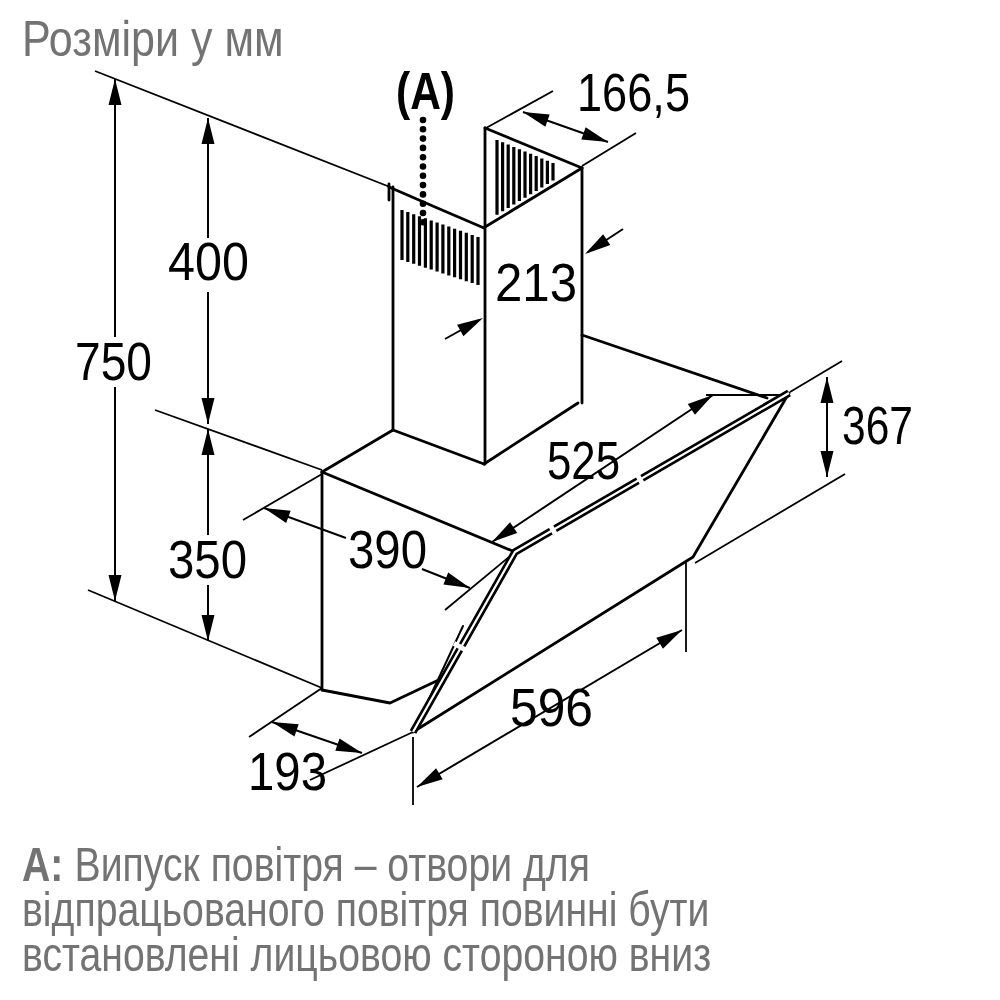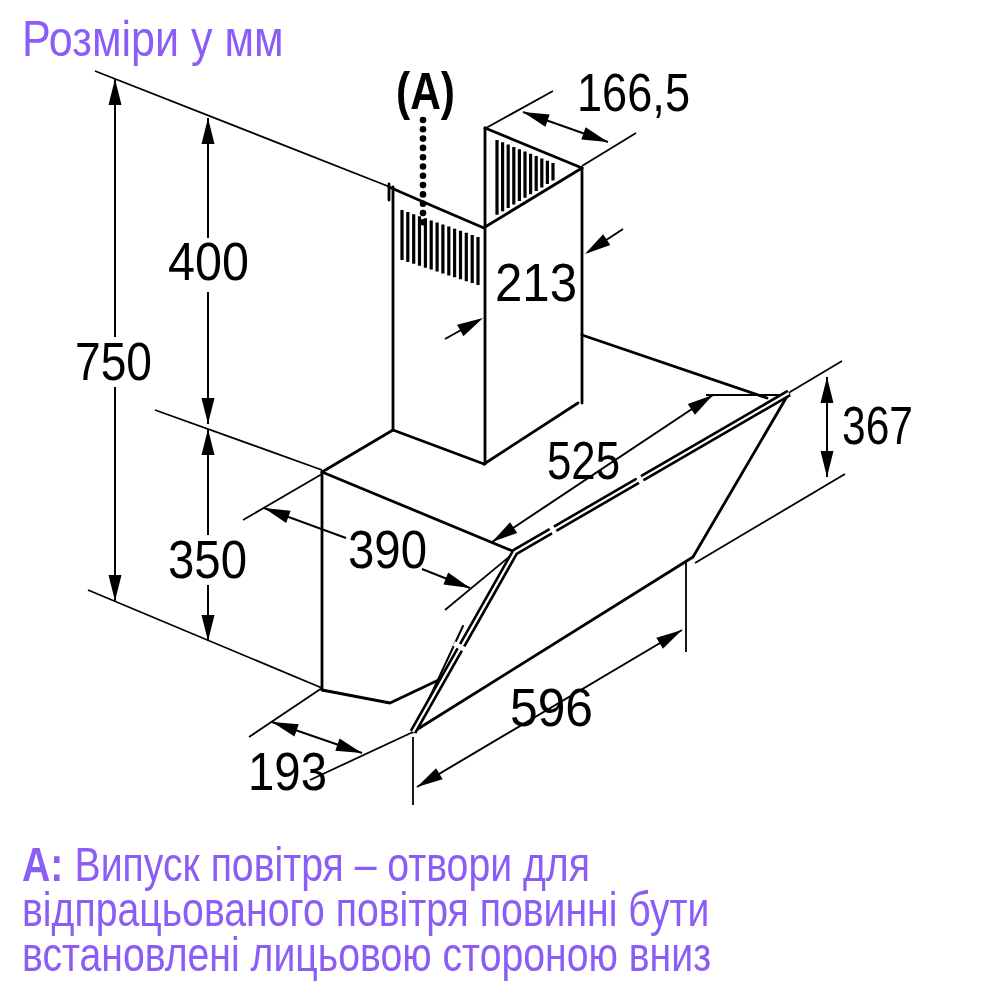--- a/index.html
+++ b/index.html
@@ -1,18 +1,18 @@
 <!DOCTYPE html>
 <html><head>
 <meta charset="utf-8">
 <style>
   html,body{margin:0;padding:0;background:#e8e8e8;}
   .stage{
     position:relative;width:1000px;height:1000px;background:#ffffff;
-    font-family:"Liberation Sans",sans-serif;color:#8b5cf6;overflow:hidden;
+    font-family:"Liberation Sans",sans-serif;color:#737373;overflow:hidden;
   }
   .title{
     position:absolute;left:22px;top:12px;font-size:50px;line-height:1.1;
     transform:scaleX(0.86);transform-origin:left top;white-space:nowrap;
   }
   .drawing{position:absolute;left:0;top:0;width:1000px;height:1000px;}
   .note{
     position:absolute;left:22px;top:842px;width:960px;
     font-size:49px;line-height:45px;
     transform:scaleX(0.80);transform-origin:left top;

